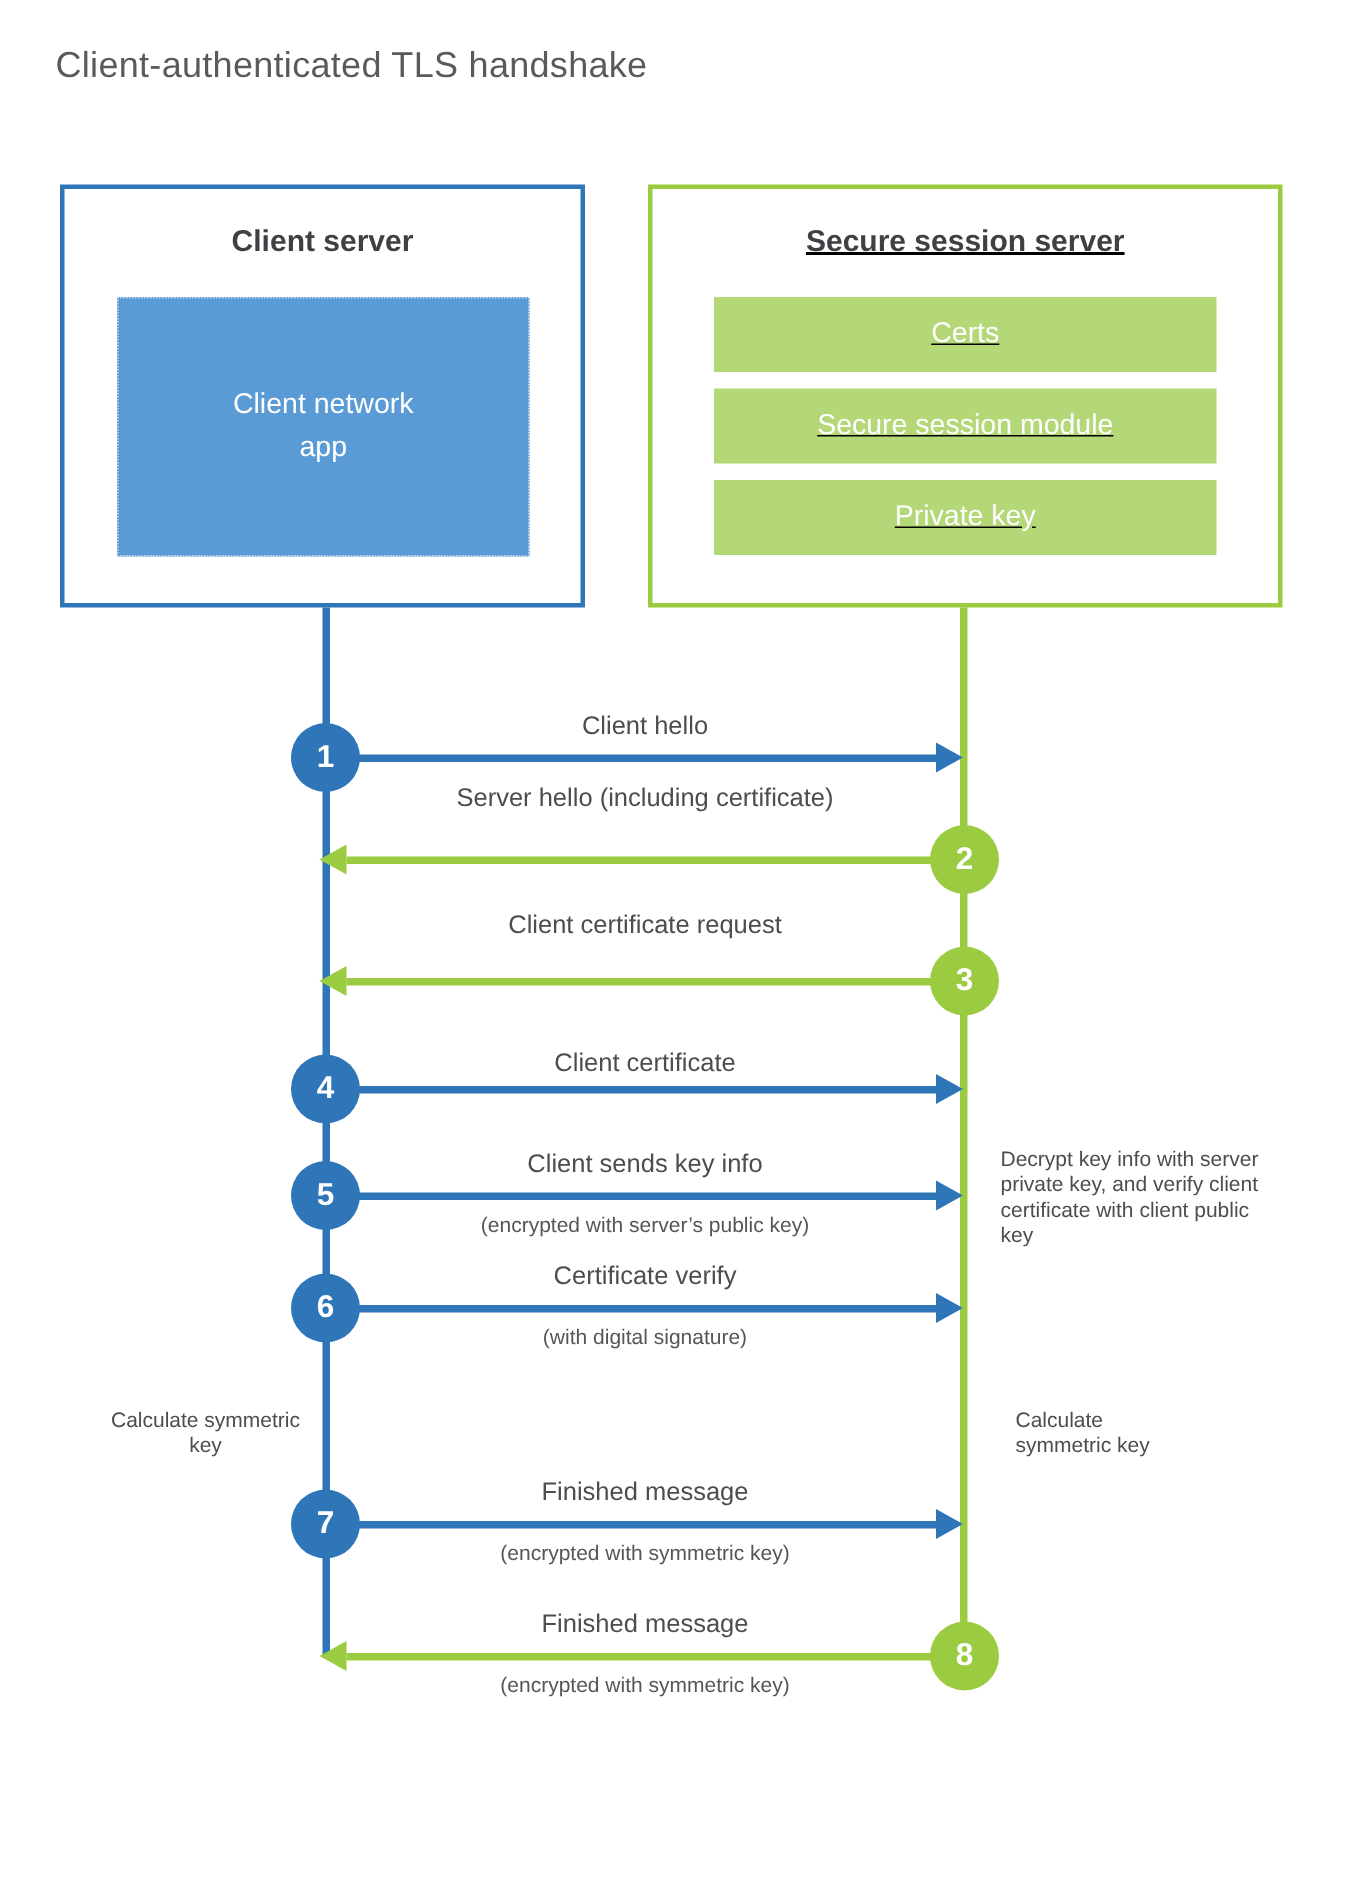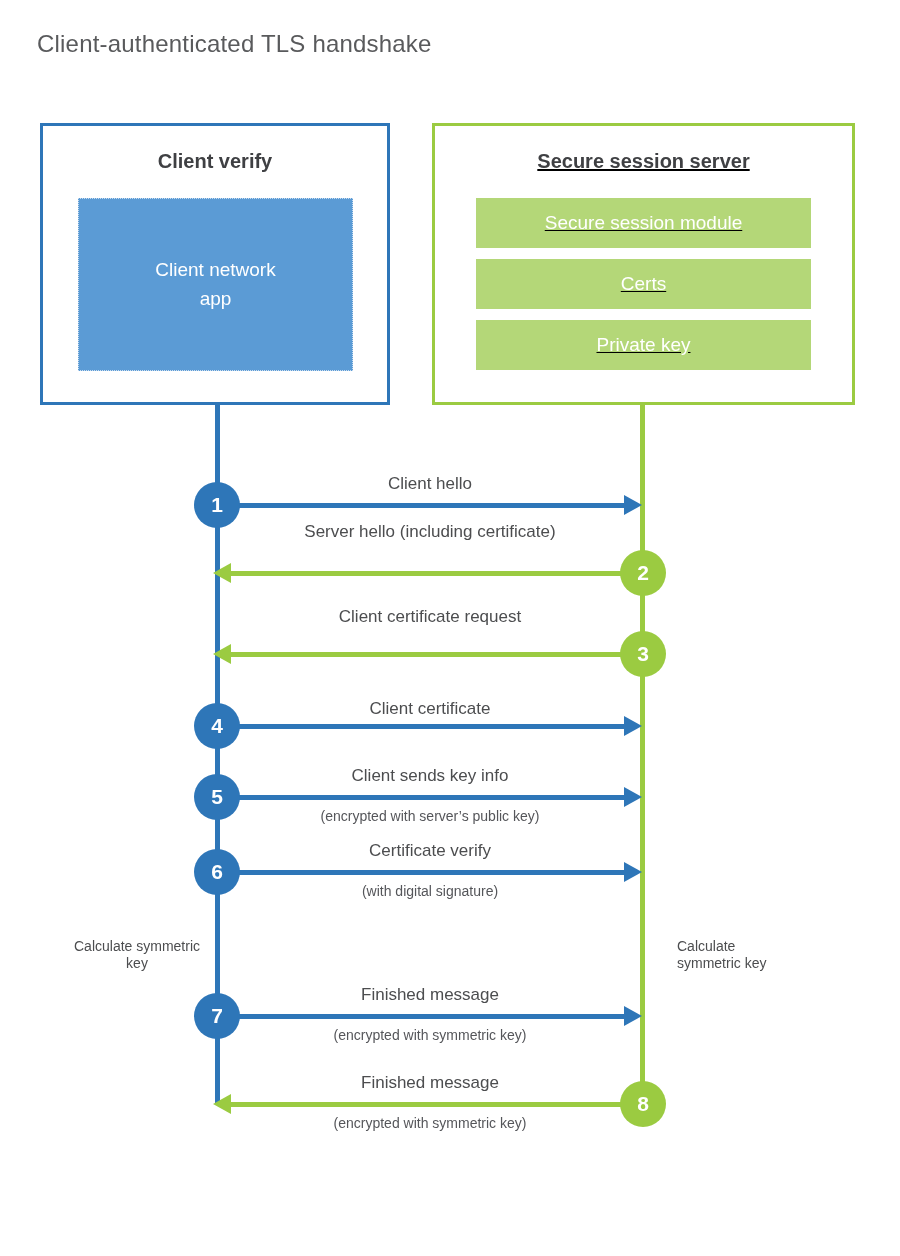--- a/index.html
+++ b/index.html
@@ -66,31 +66,31 @@
   .calc-right{left:677px;top:938px;width:110px;text-align:left;}
 </style>
 </head>
 <body>
 
 <div class="canvas">
 
   <h1 class="page-title">Client-authenticated TLS handshake</h1>
 
   <div class="actor-box client-box">
-    <div class="actor-title">Client verify</div>
+    <div class="actor-title">Client server</div>
     <div class="client-app">
       <span>Client network app</span>
     </div>
   </div>
 
   <div class="actor-box server-box">
     <div class="actor-title">Secure session server</div>
     <div class="server-bars">
+        <div class="server-bar">Certs</div>
         <div class="server-bar">Secure session module</div>
-        <div class="server-bar">Certs</div>
         <div class="server-bar">Private key</div>
       </div>
   </div>
 
   <div class="lifeline blue"></div>
   <div class="lifeline green"></div>
 
   <div id="steps-layer">
       <div class="arrow-line a-blue" style="left: 217px; top: 503px; width: 408px;"></div>
       <div class="arrow-head head-right a-blue" style="left: 624px; top: 495px;"></div>
@@ -123,16 +123,17 @@
       <div class="step-circle c-blue" style="left: 194px; top: 993px;">7</div>
       <div class="msg-label" style="top: 984px;">Finished message</div>
       <div class="msg-sub" style="top: 1026px;">(encrypted with symmetric key)</div>
       <div class="arrow-line a-green" style="left: 231px; top: 1102px; width: 412px;"></div>
       <div class="arrow-head head-left a-green" style="left: 213px; top: 1094px;"></div>
       <div class="step-circle c-green" style="left: 620px; top: 1081px;">8</div>
       <div class="msg-label" style="top: 1072px;">Finished message</div>
       <div class="msg-sub" style="top: 1114px;">(encrypted with symmetric key)</div>
     </div>
 
+  <div class="side-note decrypt-note">Decrypt key info with server private key, and verify client certificate with client public key</div>
   <div class="side-note calc-left">Calculate symmetric key</div>
   <div class="side-note calc-right">Calculate symmetric key</div>
 
 </div>
 
 </body></html>

